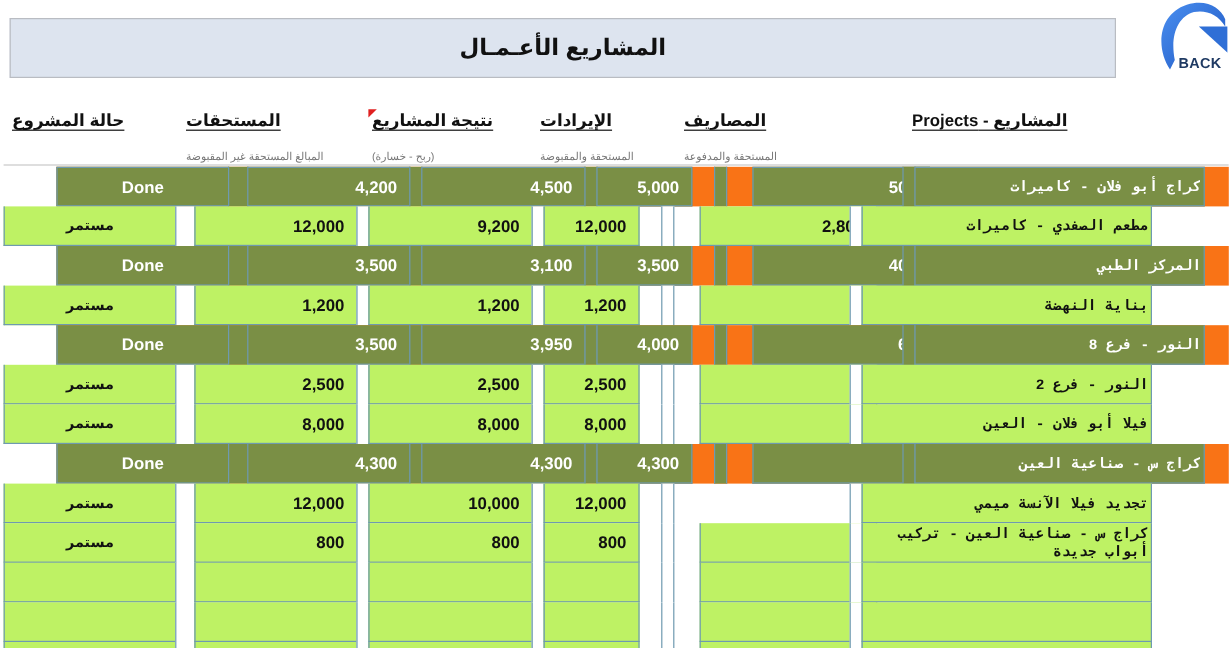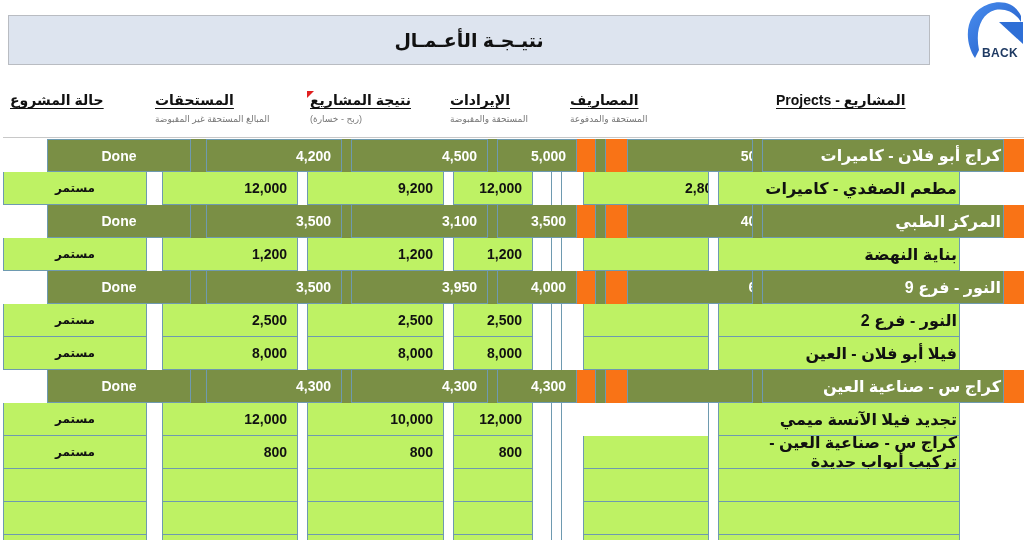--- a/index.html
+++ b/index.html
@@ -18,21 +18,21 @@
   }
   .back-btn svg { position: absolute; left: 6px; top: 0; }
   .back-btn .back-label {
     position: absolute; left: 27px; top: 46px; font-size: 12px; font-weight: bold;
     color: #1f3a63; letter-spacing: 0.3px;
   }
 
   .headers { position: absolute; top: 92px; left: 0; width: 1024px; height: 46px; direction: rtl; }
   .hdr { position: absolute; top: 0; text-align: left; direction: rtl; }
   .hdr .h-title { display: block; font-size: 14px; font-weight: bold; color: #111; text-decoration: underline; text-underline-offset: 3px; }
-  .hdr .h-sub { display: block; font-size: 9px; color: #777; margin-top: 6px; }
+  .hdr .h-sub { display: block; font-size: 9px; color: #777; margin-top: 16px; }
   .red-marker {
     position: absolute; left: 307px; top: 91px; width: 0; height: 0;
     border-top: 7px solid #e02020; border-right: 7px solid transparent;
   }
   .header-line { position: absolute; left: 3px; top: 137px; width: 1021px; height: 1px; background: #c8c8c8; }
 
   .table { position: absolute; left: 3px; top: 139px; width: 985px; }
   .row { position: relative; height: 33px; width: 985px; }
   .row.dark { background: #f97316; margin-left: 44px; }
   .row.light { background: transparent; }
@@ -45,52 +45,52 @@
   .row.dark .cell { background: #7a8f45; color: #ffffff; }
   .row.light .spacer { background: #ffffff; }
   .row.dark .spacer { background: #7a8f45; }
   .spacer { position: absolute; top: 0; height: 33px; border-left: 1px solid #6e9ab0; border-right: 1px solid #6e9ab0; }
 
   .c-status { left: 0; width: 144px; justify-content: center; }
   .c-due { left: 159px; width: 136px; justify-content: flex-end; padding-right: 10px; }
   .c-result { left: 304px; width: 137px; justify-content: flex-end; padding-right: 10px; }
   .c-revenue { left: 450px; width: 80px; justify-content: flex-end; padding-right: 10px; }
   .c-expense { left: 580px; width: 148px; justify-content: flex-end; padding-right: 10px; }
-  .c-project { left: 715px; width: 242px; justify-content: flex-start; direction: rtl; padding-right: 2px; font-size: 16px; }
+  .c-project { left: 715px; width: 242px; justify-content: flex-start; direction: rtl; padding-right: 2px; font-size: 12px; font-family: Liberation Mono, monospace; }
   .c-status.ar { font-size: 12px; }
 
   .s1 { left: 143px; width: 17px; }
   .s2 { left: 294px; width: 11px; }
   .s3 { left: 440px; width: 11px; }
   .s4 { left: 548px; width: 11px; }
   .s5 { left: 705px; width: 11px; }
 </style>
 </head>
 <body>
 
 <div class="title-box">
-  <span>نتيـجـة الأعـمـال</span>
+  <span>المشاريع الأعـمـال</span>
 </div>
 
 <div class="back-btn">
   <svg width="62" height="60" viewBox="0 0 62 60">
     <defs>
       <linearGradient id="bg" x1="0" y1="0" x2="1" y2="1">
         <stop offset="0" stop-color="#4a8ff0"></stop>
         <stop offset="1" stop-color="#1f57c2"></stop>
       </linearGradient>
     </defs>
     <path d="M14 58 C2 40 4 12 28 4 C44 -1 56 6 60 16 L60 22 C54 12 44 8 34 10 C20 14 14 30 18 50 Z" fill="url(#bg)"></path>
     <path d="M38 22 L62 22 L62 44 Z" fill="#2f6fd6"></path>
   </svg>
   <span class="back-label">BACK</span>
 </div>
 
 <div class="headers">
-  <div class="hdr" style="left:776px; width:200px;">
+  <div class="hdr" style="left:760px; width:200px;">
     <span class="h-title">المشاريع - Projects</span>
   </div>
   <div class="hdr" style="left:570px; width:130px;">
     <span class="h-title">المصاريف</span>
     <span class="h-sub">المستحقة والمدفوعة</span>
   </div>
   <div class="hdr" style="left:310px; width:130px;">
     <span class="h-title">نتيجة المشاريع</span>
     <span class="h-sub">(ربح - خسارة)</span>
   </div>
@@ -166,21 +166,21 @@
     <div class="cell c-status">Done</div>
     <div class="spacer s1"></div>
     <div class="cell c-due">3,500</div>
     <div class="spacer s2"></div>
     <div class="cell c-result">3,950</div>
     <div class="spacer s3"></div>
     <div class="cell c-revenue">4,000</div>
     <div class="spacer s4"></div>
     <div class="cell c-expense">60</div>
     <div class="spacer s5"></div>
-    <div class="cell c-project">النور - فرع 9</div>
+    <div class="cell c-project">النور - فرع 8</div>
   </div>
     <div class="row light">
     <div class="cell c-status ar">مستمر</div>
     <div class="spacer s1"></div>
     <div class="cell c-due">2,500</div>
     <div class="spacer s2"></div>
     <div class="cell c-result">2,500</div>
     <div class="spacer s3"></div>
     <div class="cell c-revenue">2,500</div>
     <div class="spacer s4"></div>

